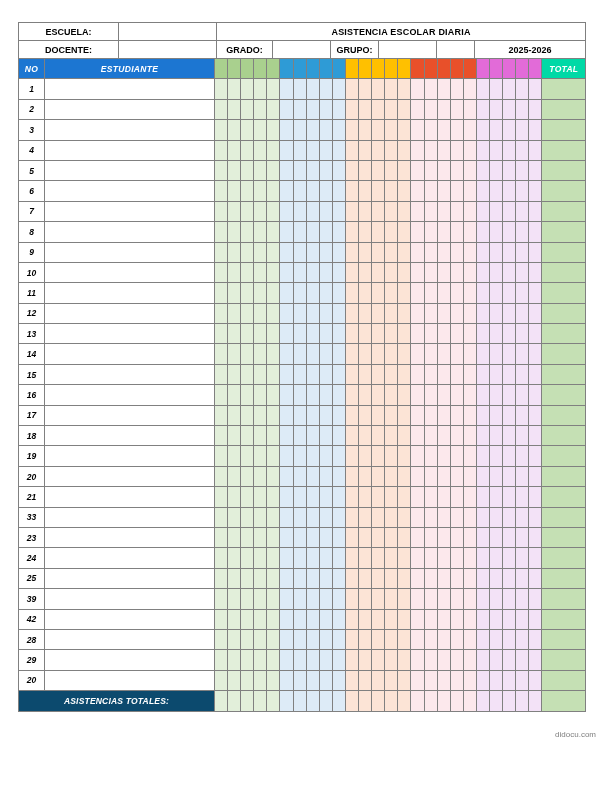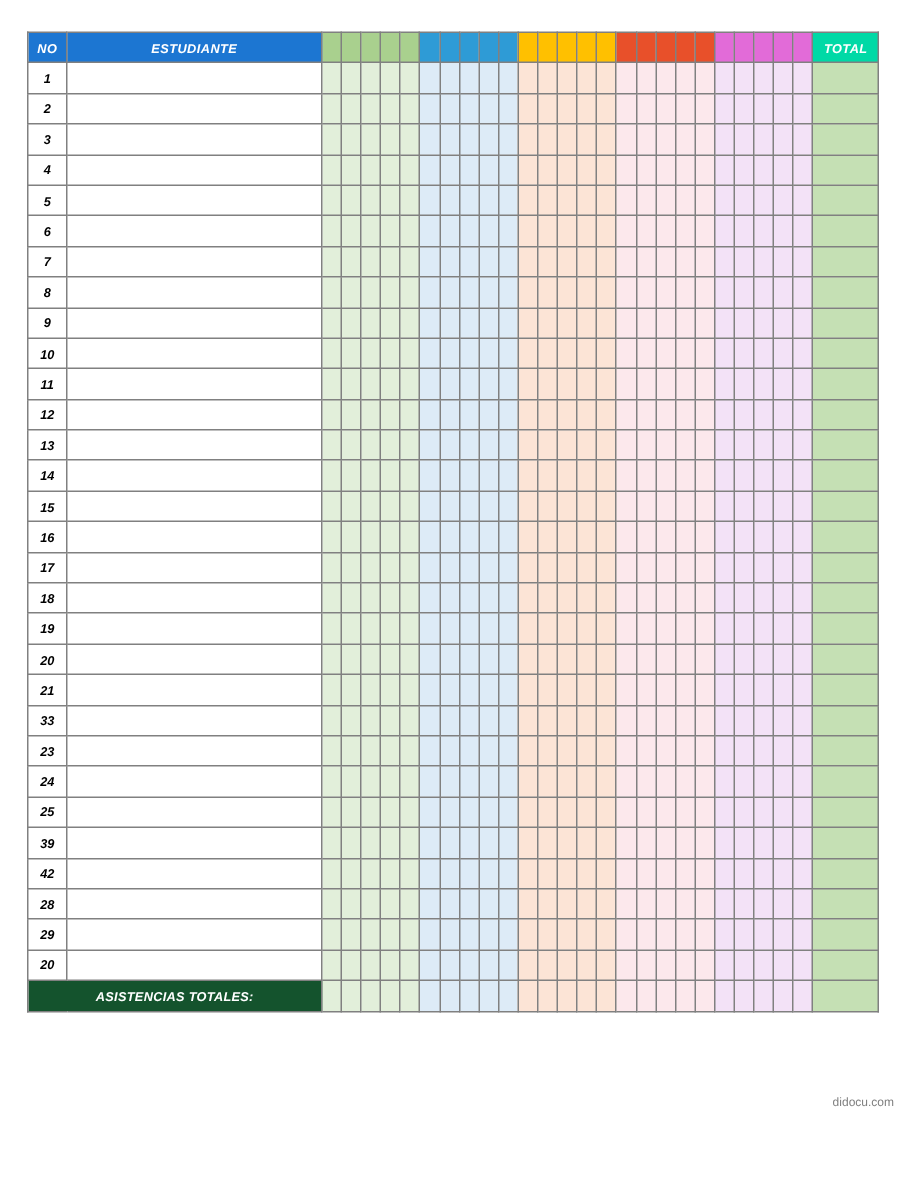--- a/index.html
+++ b/index.html
@@ -96,21 +96,21 @@
   
   th.hg { background: #a9d08e; }
   th.hb { background: #2e9bd6; }
   th.ho { background: #ffc000; }
   th.hr { background: #e8502a; }
   th.hp { background: #e26bd8; }
   th.tot-h { background: #00d9a6; color: #fff; }
 
   
   td.tot-label {
-    background: #14532d;
+    background: #0c4a6e;
     color: #fff;
     font-size: 8.5px;
     letter-spacing: .2px;
   }
   td.tot-blank { background: #c5e0b4; }
   td.tot-day   { }
 
   .footer {
     position: absolute;
     left: 29px;
@@ -132,20 +132,35 @@
         <col style="width:100px">
         <col style="width:98px">
         <col style="width:56px">
         <col style="width:58px">
         <col style="width:48px">
         <col style="width:58px">
         <col style="width:38px">
         <col style="width:111px">
       </colgroup>
       <tbody>
+          <tr>
+        <td class="ctr">ESCUELA:</td>
+        <td></td>
+        <td class="title-cell" colspan="6" rowspan="1">ASISTENCIA ESCOLAR DIARIA</td>
+      </tr>
+      <tr>
+        <td class="ctr">DOCENTE:</td>
+        <td></td>
+        <td class="ctr">GRADO:</td>
+        <td></td>
+        <td class="ctr">GRUPO:</td>
+        <td></td>
+        <td></td>
+        <td class="ctr">2025-2026</td>
+      </tr>
     </tbody>
       </table>
 
     <table class="grid" id="grid">
       <colgroup id="grid-cols">
           <col style="width:26px">
           <col style="width:170px">
           <col style="width:13.1px">
           <col style="width:13.1px">
           <col style="width:13.1px">

